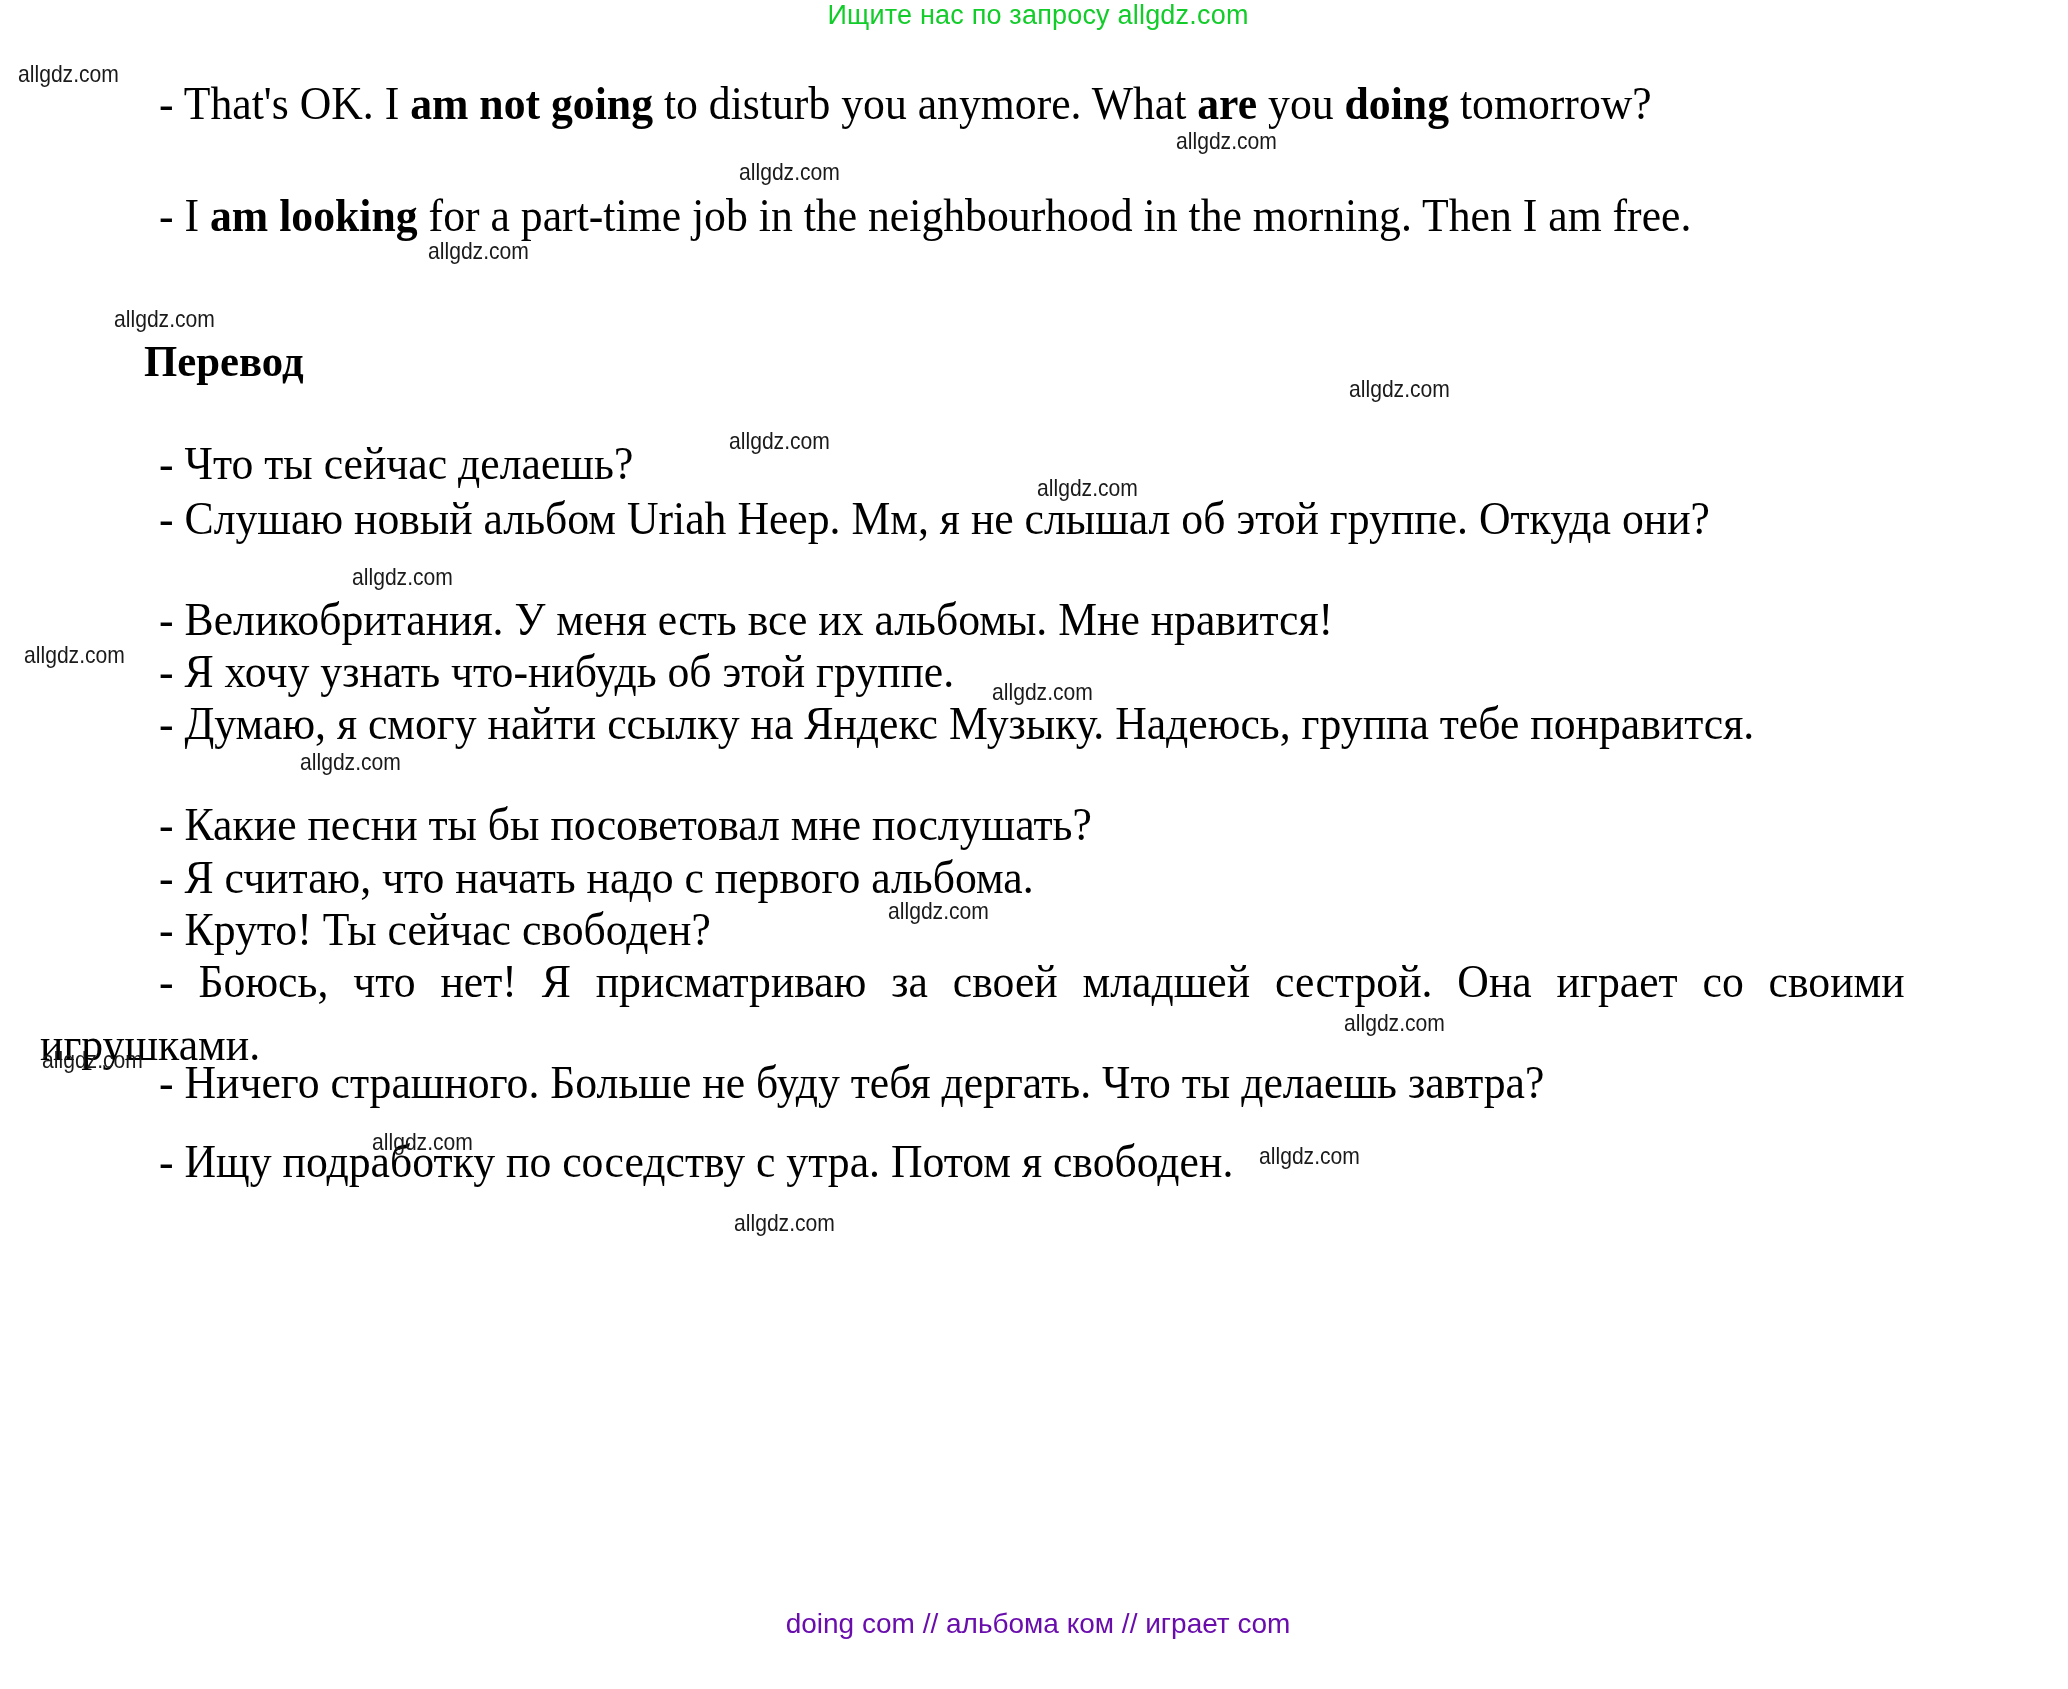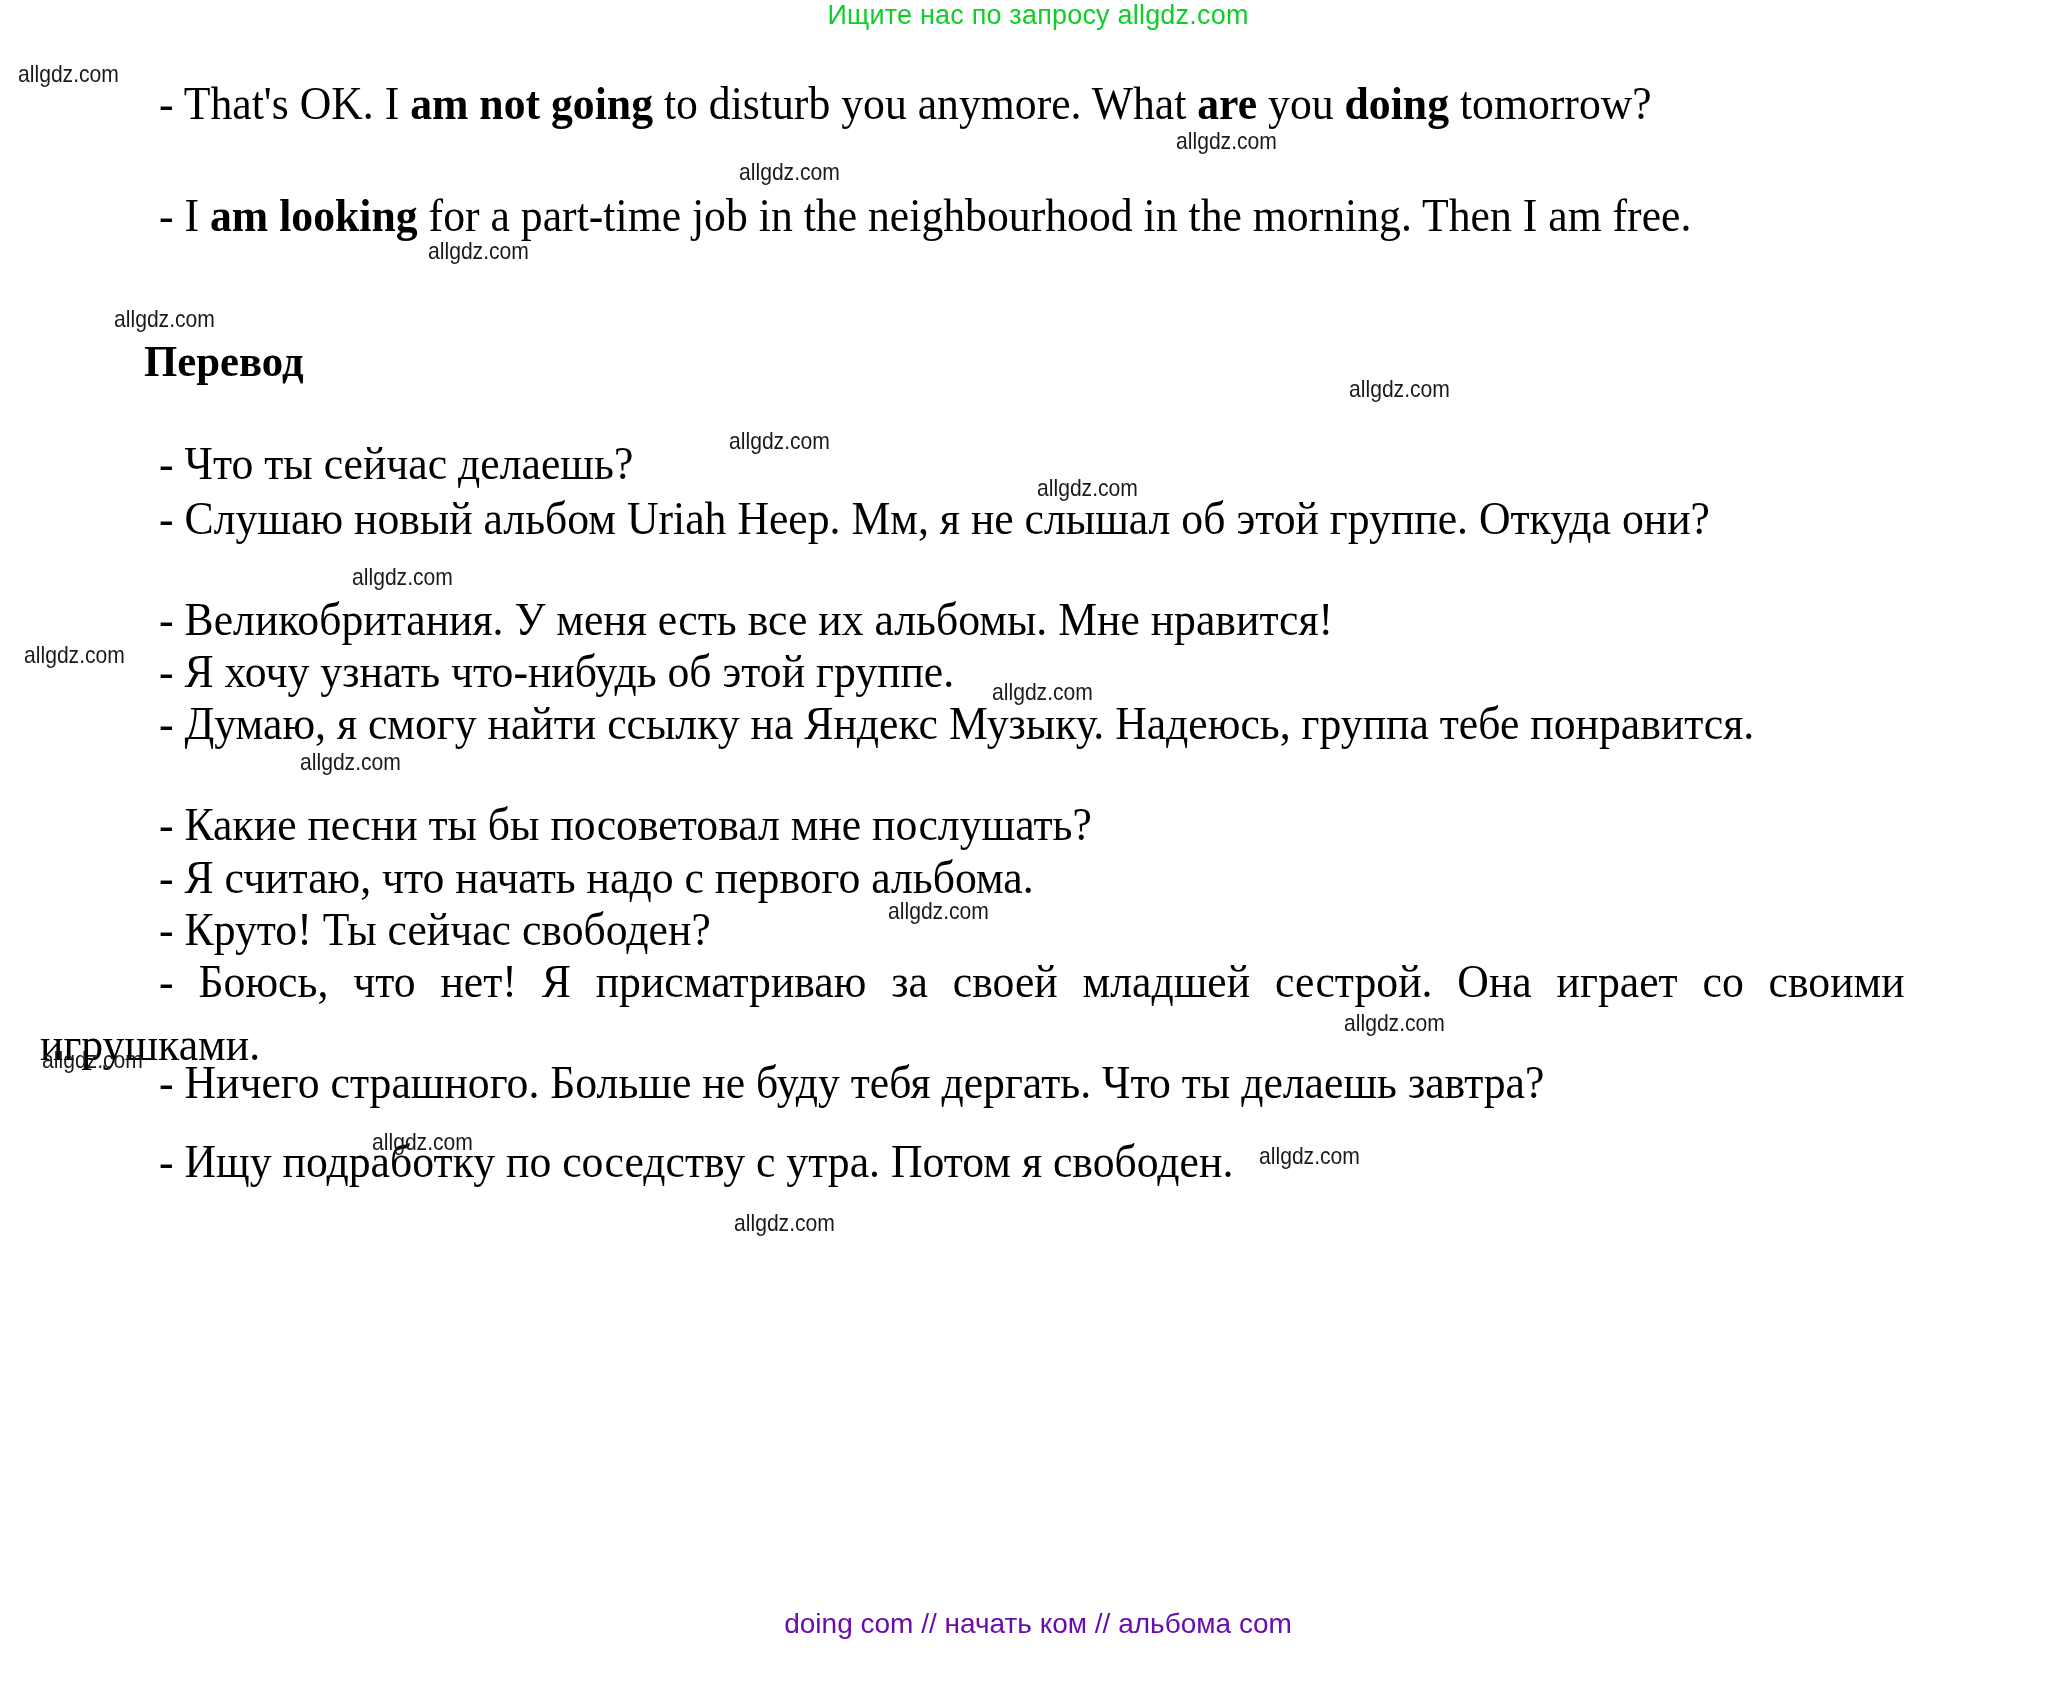--- a/index.html
+++ b/index.html
@@ -131,18 +131,18 @@
       <div class="wm" style="left: 1340px; top: 1009px;">allgdz.com</div>
       <div class="wm" style="left: 38px; top: 1046px;">allgdz.com</div>
       <div class="wm" style="left: 368px; top: 1128px;">allgdz.com</div>
       <div class="wm" style="left: 1255px; top: 1142px;">allgdz.com</div>
       <div class="wm" style="left: 730px; top: 1209px;">allgdz.com</div>
     </div>
 
   <div class="footer" style="top:1608px;">
     <span>doing com</span>
     <span class="sep">//</span>
-    <span>начать ком</span>
+    <span>альбома ком</span>
     <span class="sep">//</span>
-    <span>альбома com</span>
+    <span>играет com</span>
   </div>
 
 </div>
 
 </body></html>

